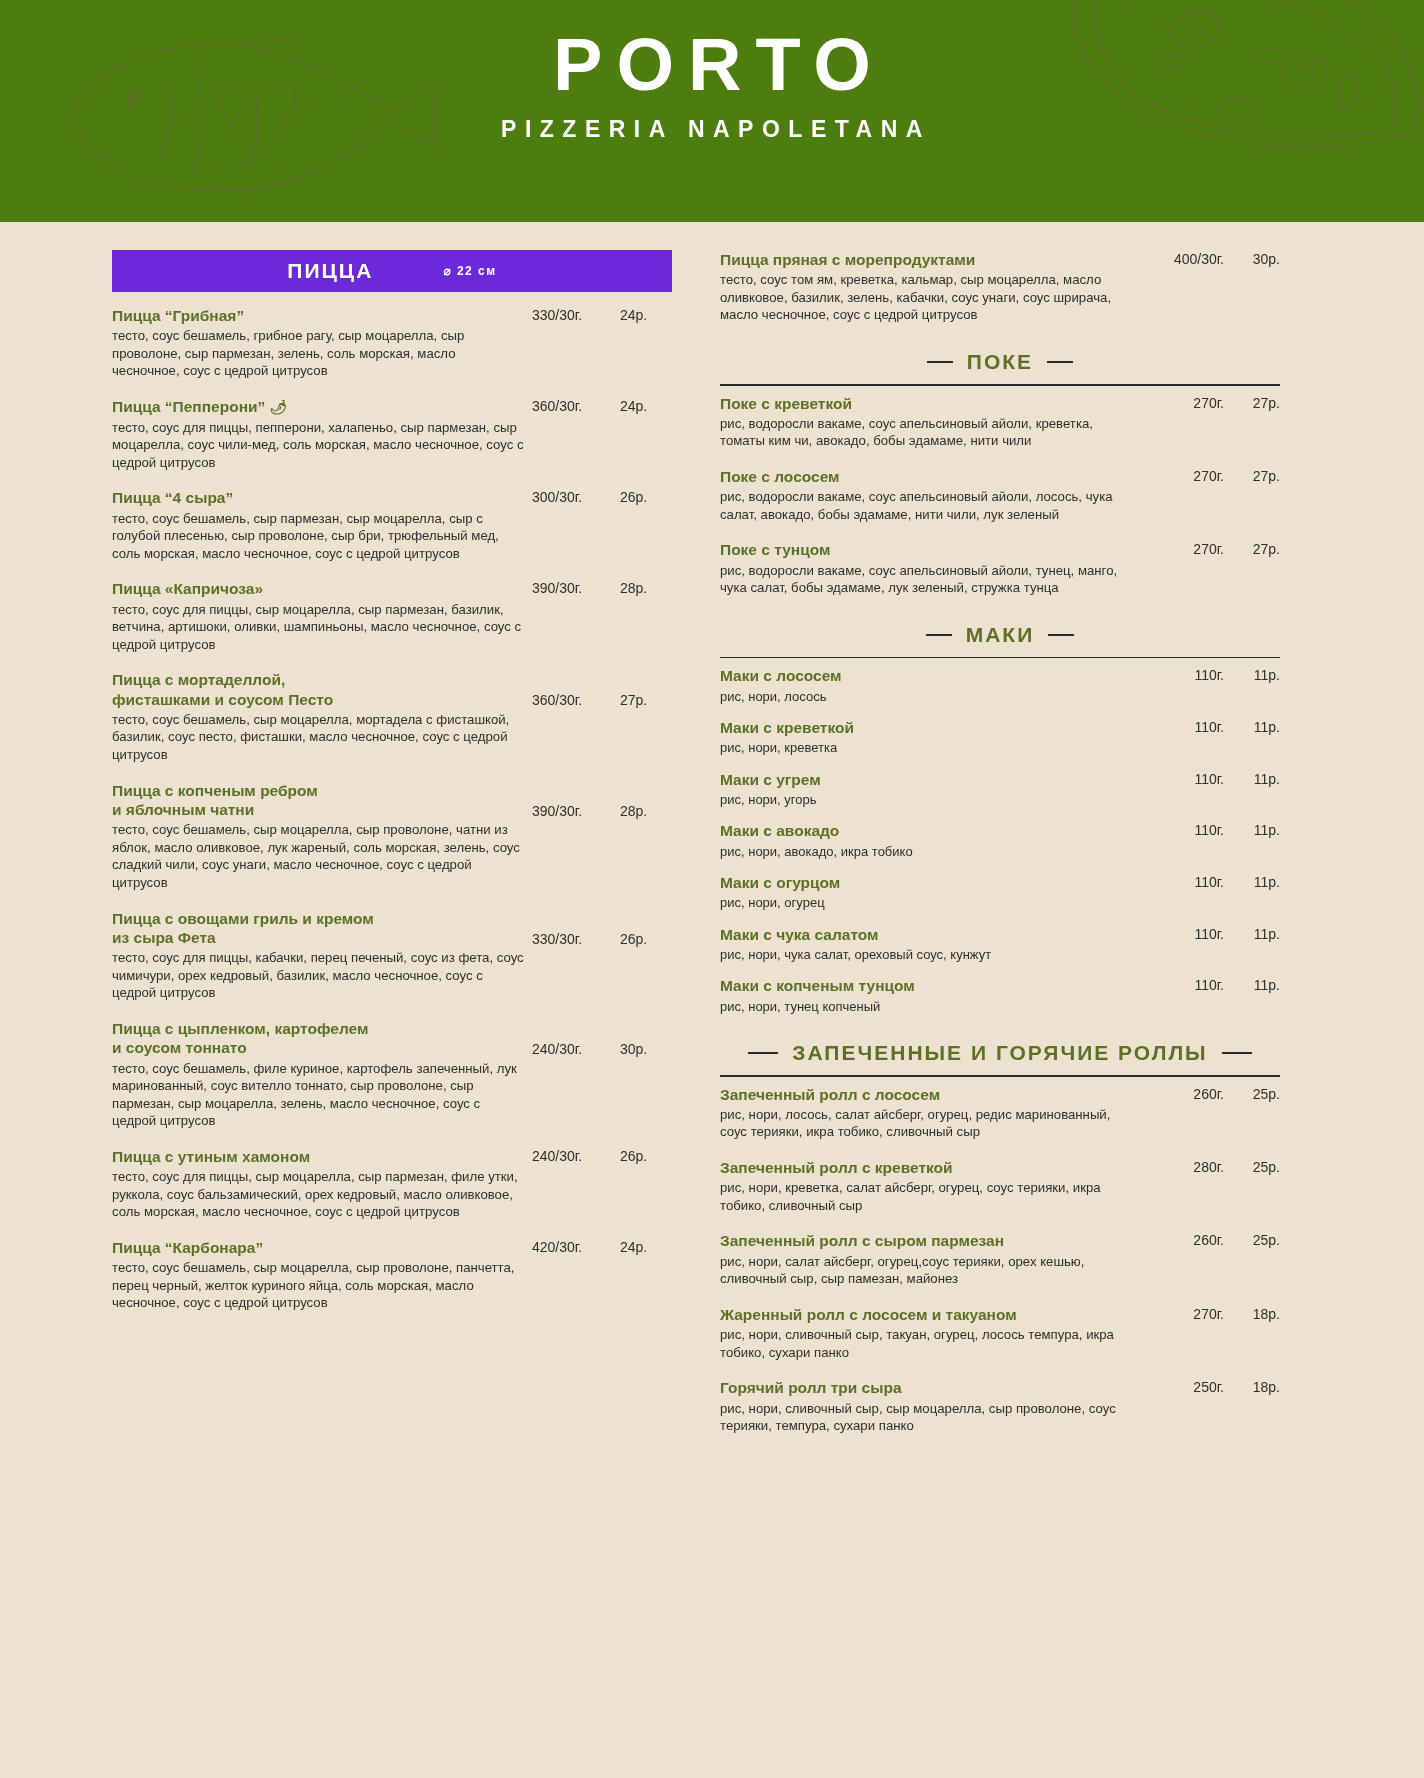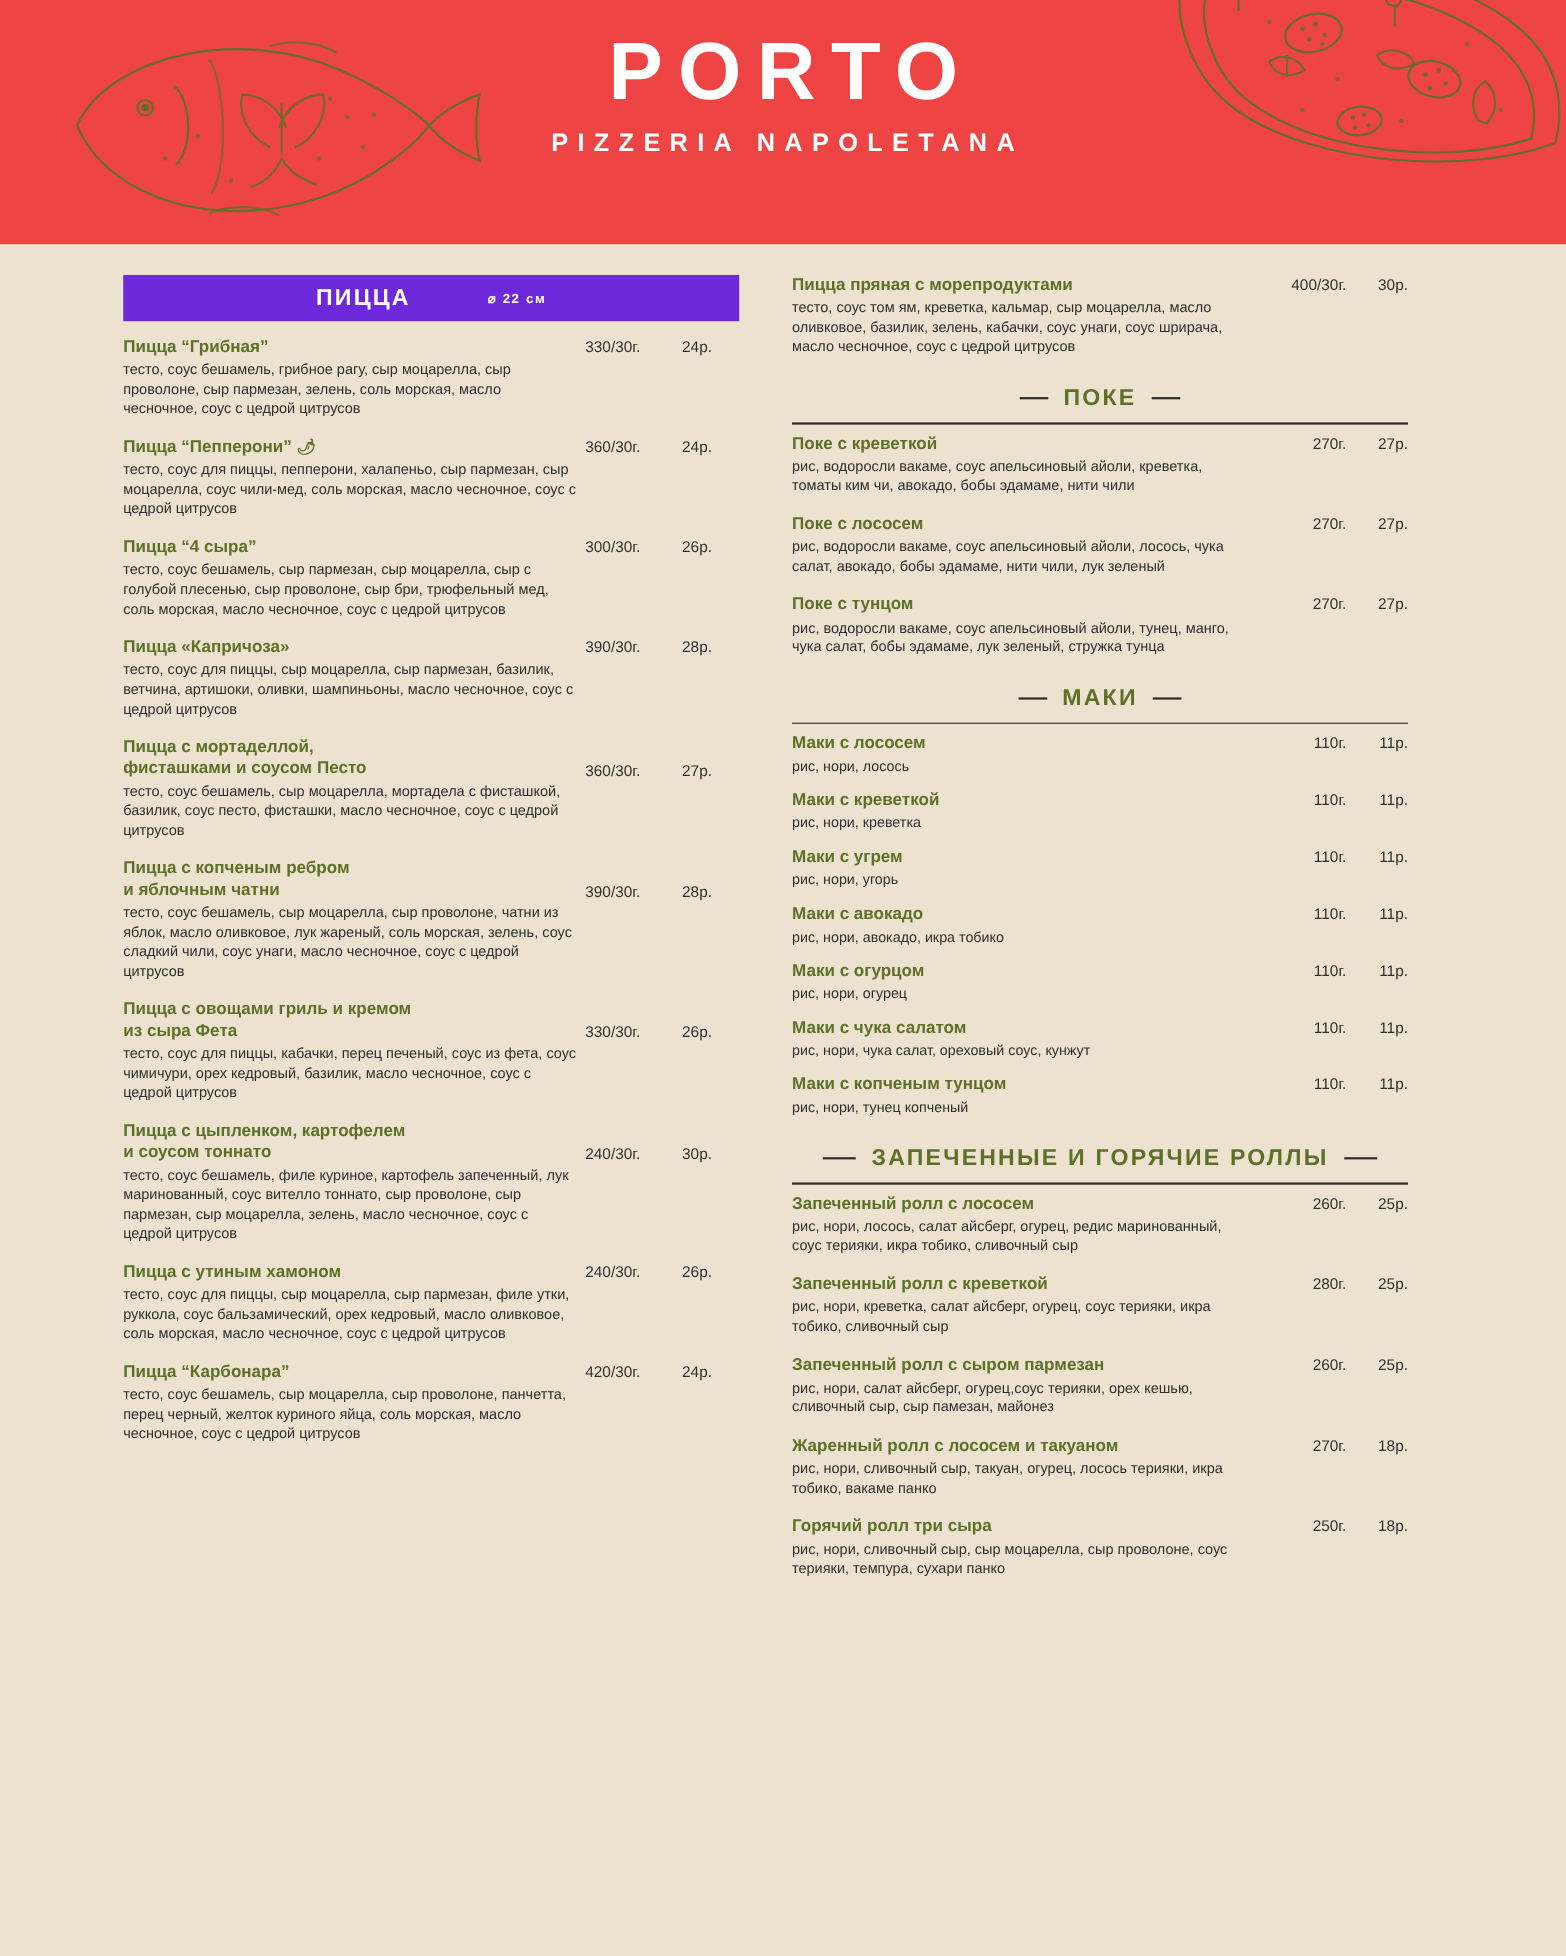--- a/index.html
+++ b/index.html
@@ -15,21 +15,21 @@
     height: 1778px;
     position: relative;
     background: #ede2cf;
     overflow: hidden;
   }
 
   
   .header {
     position: relative;
     height: 222px;
-    background: #ef4444;
+    background: #4d7c0f;
     overflow: hidden;
   }
   .header .brand {
     position: absolute;
     left: 0; right: 0;
     top: 28px;
     text-align: center;
     z-index: 5;
   }
   .brand-title {
@@ -532,21 +532,21 @@
               <div class="desc">рис, нори, салат айсберг, огурец,соус терияки, орех кешью, сливочный сыр, сыр памезан, майонез</div>
             </div>
             <div class="weight">260г.</div>
             <div class="price">25р.</div>
           </div>
           <div class="item">
             <div class="txt">
               <div class="name">
                 <div>Жаренный ролл с лососем и такуаном</div>
               </div>
-              <div class="desc">рис, нори, сливочный сыр, такуан, огурец, лосось терияки, икра тобико, вакаме панко</div>
+              <div class="desc">рис, нори, сливочный сыр, такуан, огурец, лосось темпура, икра тобико, сухари панко</div>
             </div>
             <div class="weight">270г.</div>
             <div class="price">18р.</div>
           </div>
           <div class="item">
             <div class="txt">
               <div class="name">
                 <div>Горячий ролл три сыра</div>
               </div>
               <div class="desc">рис, нори, сливочный сыр, сыр моцарелла, сыр проволоне, соус терияки, темпура, сухари панко</div>

